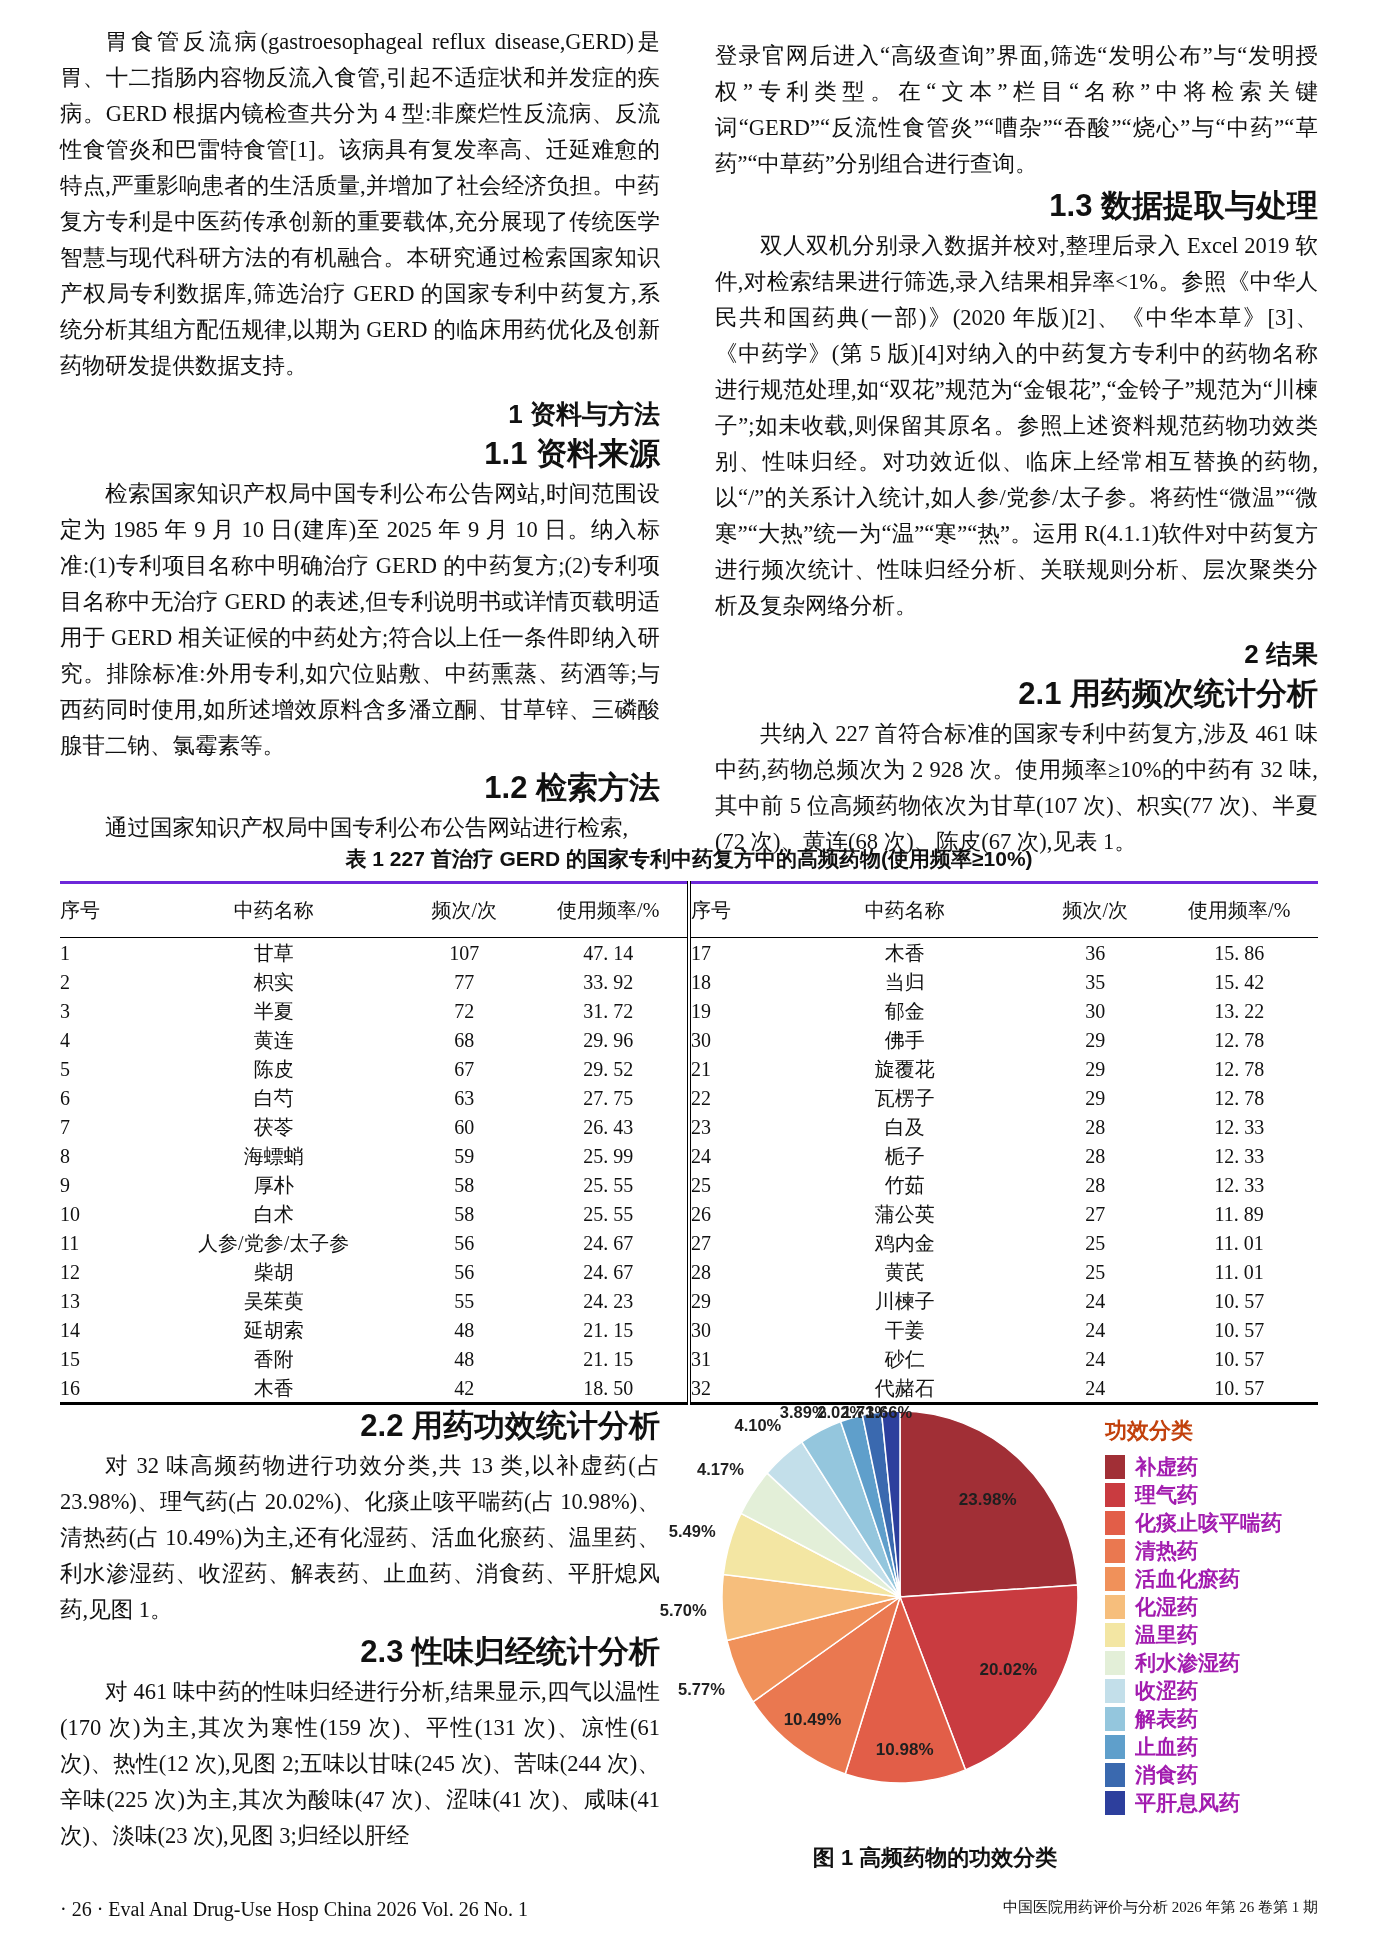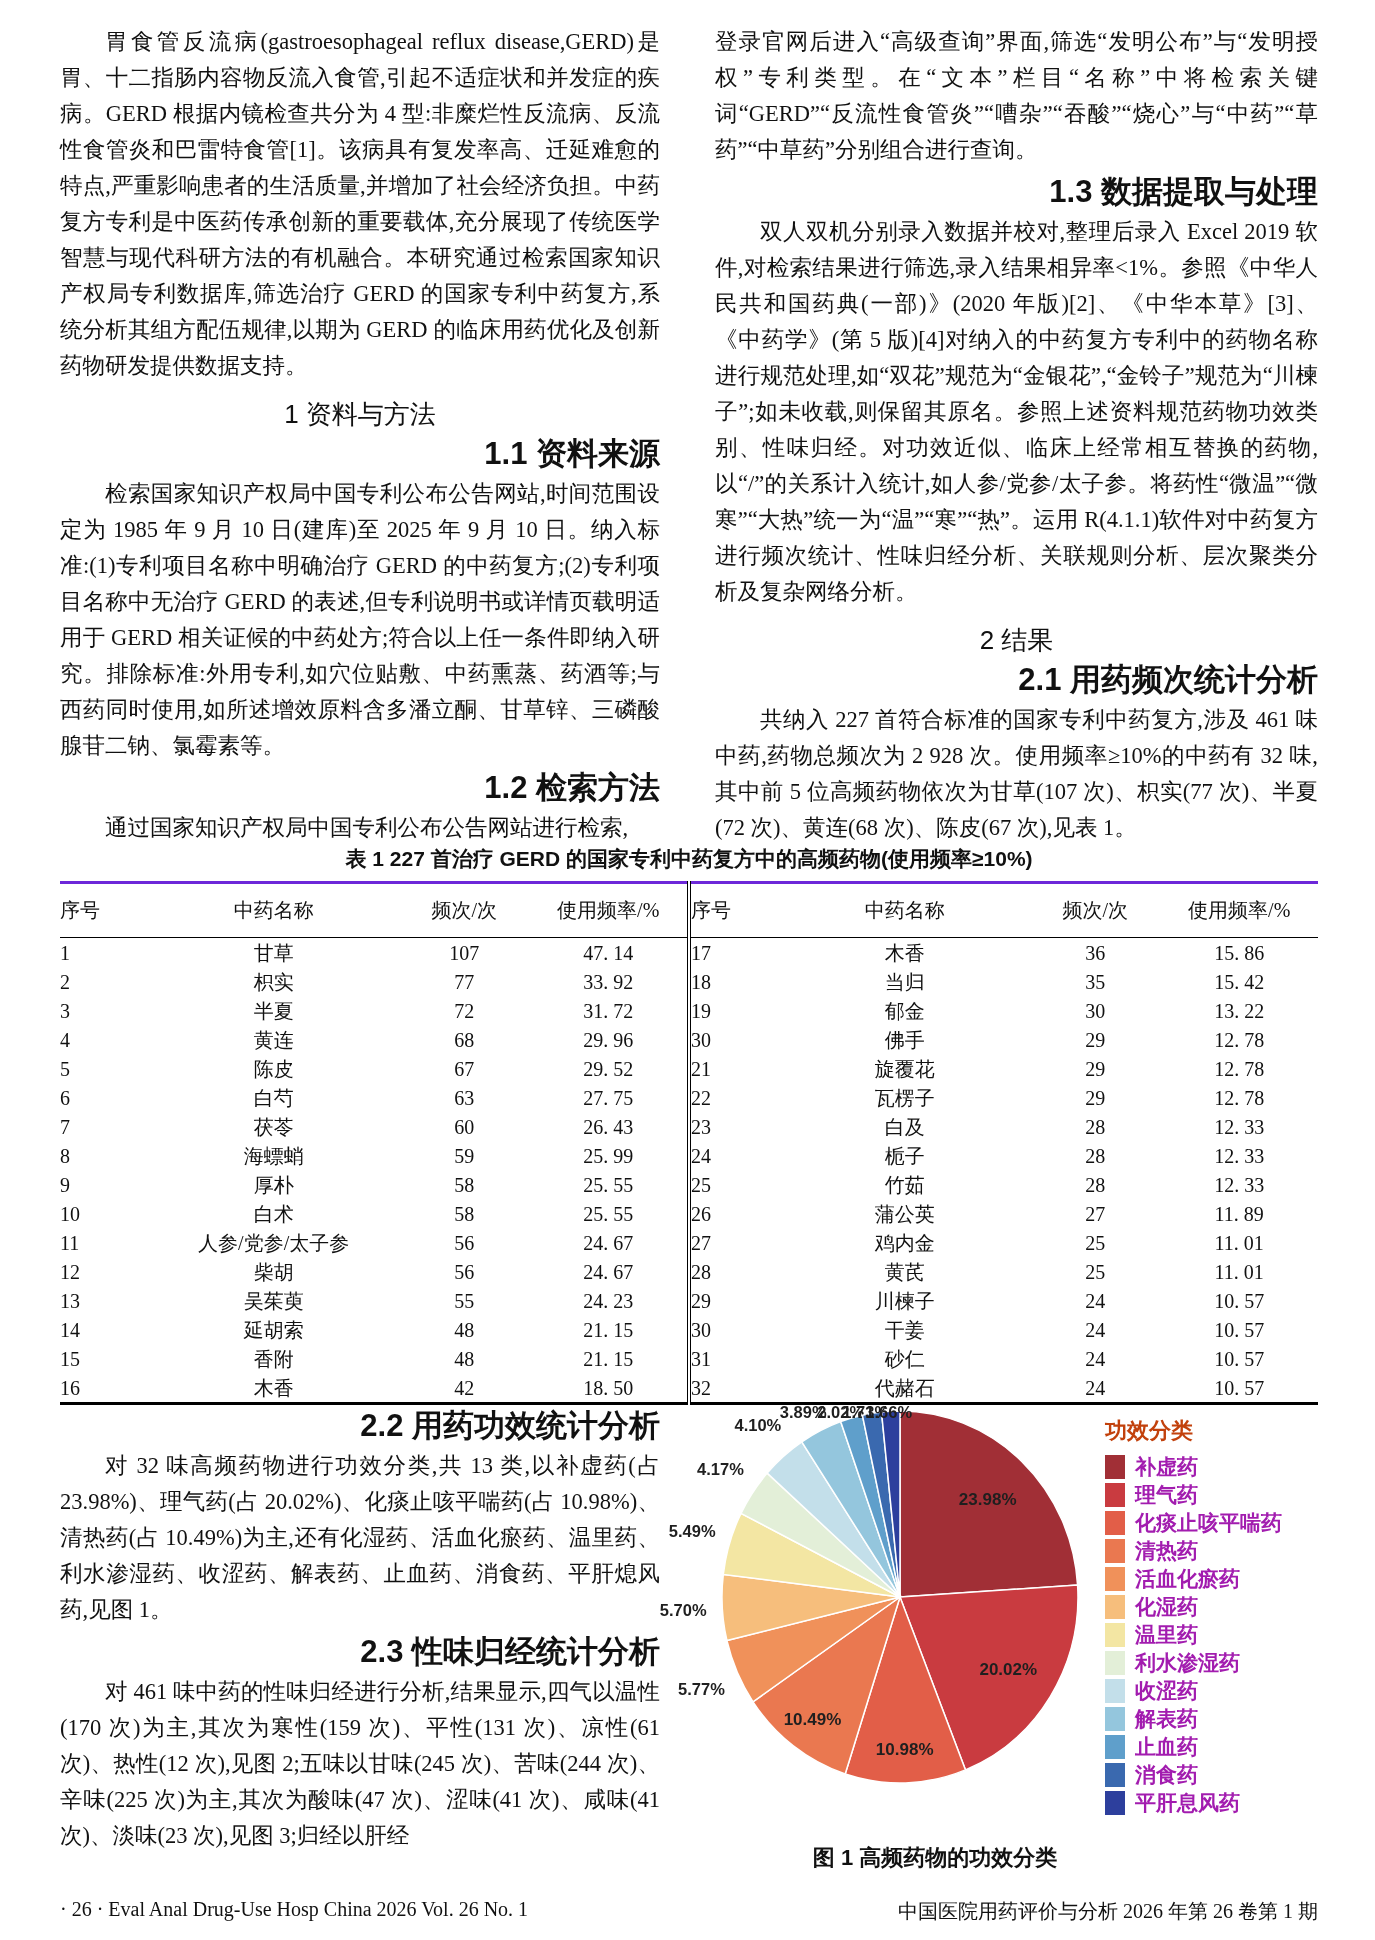--- a/index.html
+++ b/index.html
@@ -4,22 +4,22 @@
 <style>
   html,body{margin:0;padding:0;}
   body{
     width:1375px;height:1940px;background:#ffffff;color:#111;
     font-family:"Liberation Serif","DejaVu Serif",serif;
     position:relative;overflow:hidden;
   }
   .col{position:absolute;font-size:22.5px;line-height:36px;text-align:justify;}
   .col p{margin:0;text-indent:2em;}
   .col p.noindent{text-indent:0;}
-  .h1{font-family:"Liberation Sans","DejaVu Sans",sans-serif;font-weight:normal;
-      font-size:26px;line-height:30px;margin:15px 0 11px;text-indent:0;text-align:center;}
+  .h1{font-family:"Liberation Sans","DejaVu Sans",sans-serif;font-weight:bold;
+      font-size:26px;line-height:30px;margin:15px 0 11px;text-indent:0;text-align:right;}
   .h2{font-family:"Liberation Sans","DejaVu Sans",sans-serif;font-weight:bold;
       font-size:31px;line-height:27px;margin:10px 0 9px;text-indent:0;text-align:right;}
   
   .tblwrap{position:absolute;left:60px;top:845px;width:1258px;}
   .tbl-title{text-align:center;font-family:"Liberation Sans","DejaVu Sans",sans-serif;
       font-weight:bold;font-size:21px;margin:0 0 8px 0;}
   table.freq{width:100%;border-collapse:collapse;border-top:3px solid #6d28d9;
       border-bottom:3px solid #000;font-size:20px;}
   table.freq thead td{border-bottom:1.5px solid #000;padding:13px 0;}
   table.freq tbody td{padding:3.5px 0;line-height:22px;}
@@ -33,35 +33,35 @@
   .fig-row{display:flex;align-items:flex-start;}
   .legend{margin-left:0;padding-top:16px;font-family:"Liberation Sans","DejaVu Sans",sans-serif;}
   .legend-title{font-weight:bold;font-size:22px;color:#c2410c;margin-bottom:7px;}
   .legend-item{display:flex;align-items:center;height:28px;}
   .swatch{width:20px;height:24px;margin-right:10px;flex:0 0 auto;}
   .legend-label{font-size:21px;font-weight:bold;color:#a21caf;white-space:nowrap;}
   .fig-caption{text-align:center;font-family:"Liberation Sans","DejaVu Sans",sans-serif;
       font-weight:bold;font-size:22px;margin-top:26px;width:740px;}
   
   .footer-left{position:absolute;left:60px;top:1898px;font-size:20px;}
-  .footer-right{position:absolute;right:57px;top:1898px;font-size:20px;}
+  .footer-right{position:absolute;right:57px;top:1898px;font-size:15px;}
 </style>
 </head>
 <body>
 
 <div class="col" style="left:60px;top:24px;width:600px;">
   <p>胃食管反流病(gastroesophageal reflux disease,GERD)是胃、十二指肠内容物反流入食管,引起不适症状和并发症的疾病。GERD 根据内镜检查共分为 4 型:非糜烂性反流病、反流性食管炎和巴雷特食管[1]。该病具有复发率高、迁延难愈的特点,严重影响患者的生活质量,并增加了社会经济负担。中药复方专利是中医药传承创新的重要载体,充分展现了传统医学智慧与现代科研方法的有机融合。本研究通过检索国家知识产权局专利数据库,筛选治疗 GERD 的国家专利中药复方,系统分析其组方配伍规律,以期为 GERD 的临床用药优化及创新药物研发提供数据支持。</p>
   <div class="h1">1  资料与方法</div>
   <div class="h2">1.1  资料来源</div>
   <p>检索国家知识产权局中国专利公布公告网站,时间范围设定为 1985 年 9 月 10 日(建库)至 2025 年 9 月 10 日。纳入标准:(1)专利项目名称中明确治疗 GERD 的中药复方;(2)专利项目名称中无治疗 GERD 的表述,但专利说明书或详情页载明适用于 GERD 相关证候的中药处方;符合以上任一条件即纳入研究。排除标准:外用专利,如穴位贴敷、中药熏蒸、药酒等;与西药同时使用,如所述增效原料含多潘立酮、甘草锌、三磷酸腺苷二钠、氯霉素等。</p>
   <div class="h2">1.2  检索方法</div>
   <p>通过国家知识产权局中国专利公布公告网站进行检索,</p>
 </div>
 
-<div class="col" style="left:715px;top:24px;width:603px;">
+<div class="col" style="left:715px;top:38px;width:603px;">
   <p class="noindent">登录官网后进入“高级查询”界面,筛选“发明公布”与“发明授权”专利类型。在“文本”栏目“名称”中将检索关键词“GERD”“反流性食管炎”“嘈杂”“吞酸”“烧心”与“中药”“草药”“中草药”分别组合进行查询。</p>
   <div class="h2">1.3  数据提取与处理</div>
   <p>双人双机分别录入数据并校对,整理后录入 Excel 2019 软件,对检索结果进行筛选,录入结果相异率&lt;1%。参照《中华人民共和国药典(一部)》(2020 年版)[2]、《中华本草》[3]、《中药学》(第 5 版)[4]对纳入的中药复方专利中的药物名称进行规范处理,如“双花”规范为“金银花”,“金铃子”规范为“川楝子”;如未收载,则保留其原名。参照上述资料规范药物功效类别、性味归经。对功效近似、临床上经常相互替换的药物,以“/”的关系计入统计,如人参/党参/太子参。将药性“微温”“微寒”“大热”统一为“温”“寒”“热”。运用 R(4.1.1)软件对中药复方进行频次统计、性味归经分析、关联规则分析、层次聚类分析及复杂网络分析。</p>
   <div class="h1">2  结果</div>
   <div class="h2">2.1  用药频次统计分析</div>
   <p>共纳入 227 首符合标准的国家专利中药复方,涉及 461 味中药,药物总频次为 2 928 次。使用频率≥10%的中药有 32 味,其中前 5 位高频药物依次为甘草(107 次)、枳实(77 次)、半夏(72 次)、黄连(68 次)、陈皮(67 次),见表 1。</p>
 </div>
 
 <div class="tblwrap">
   <div class="tbl-title">表 1  227 首治疗 GERD 的国家专利中药复方中的高频药物(使用频率≥10%)</div>

